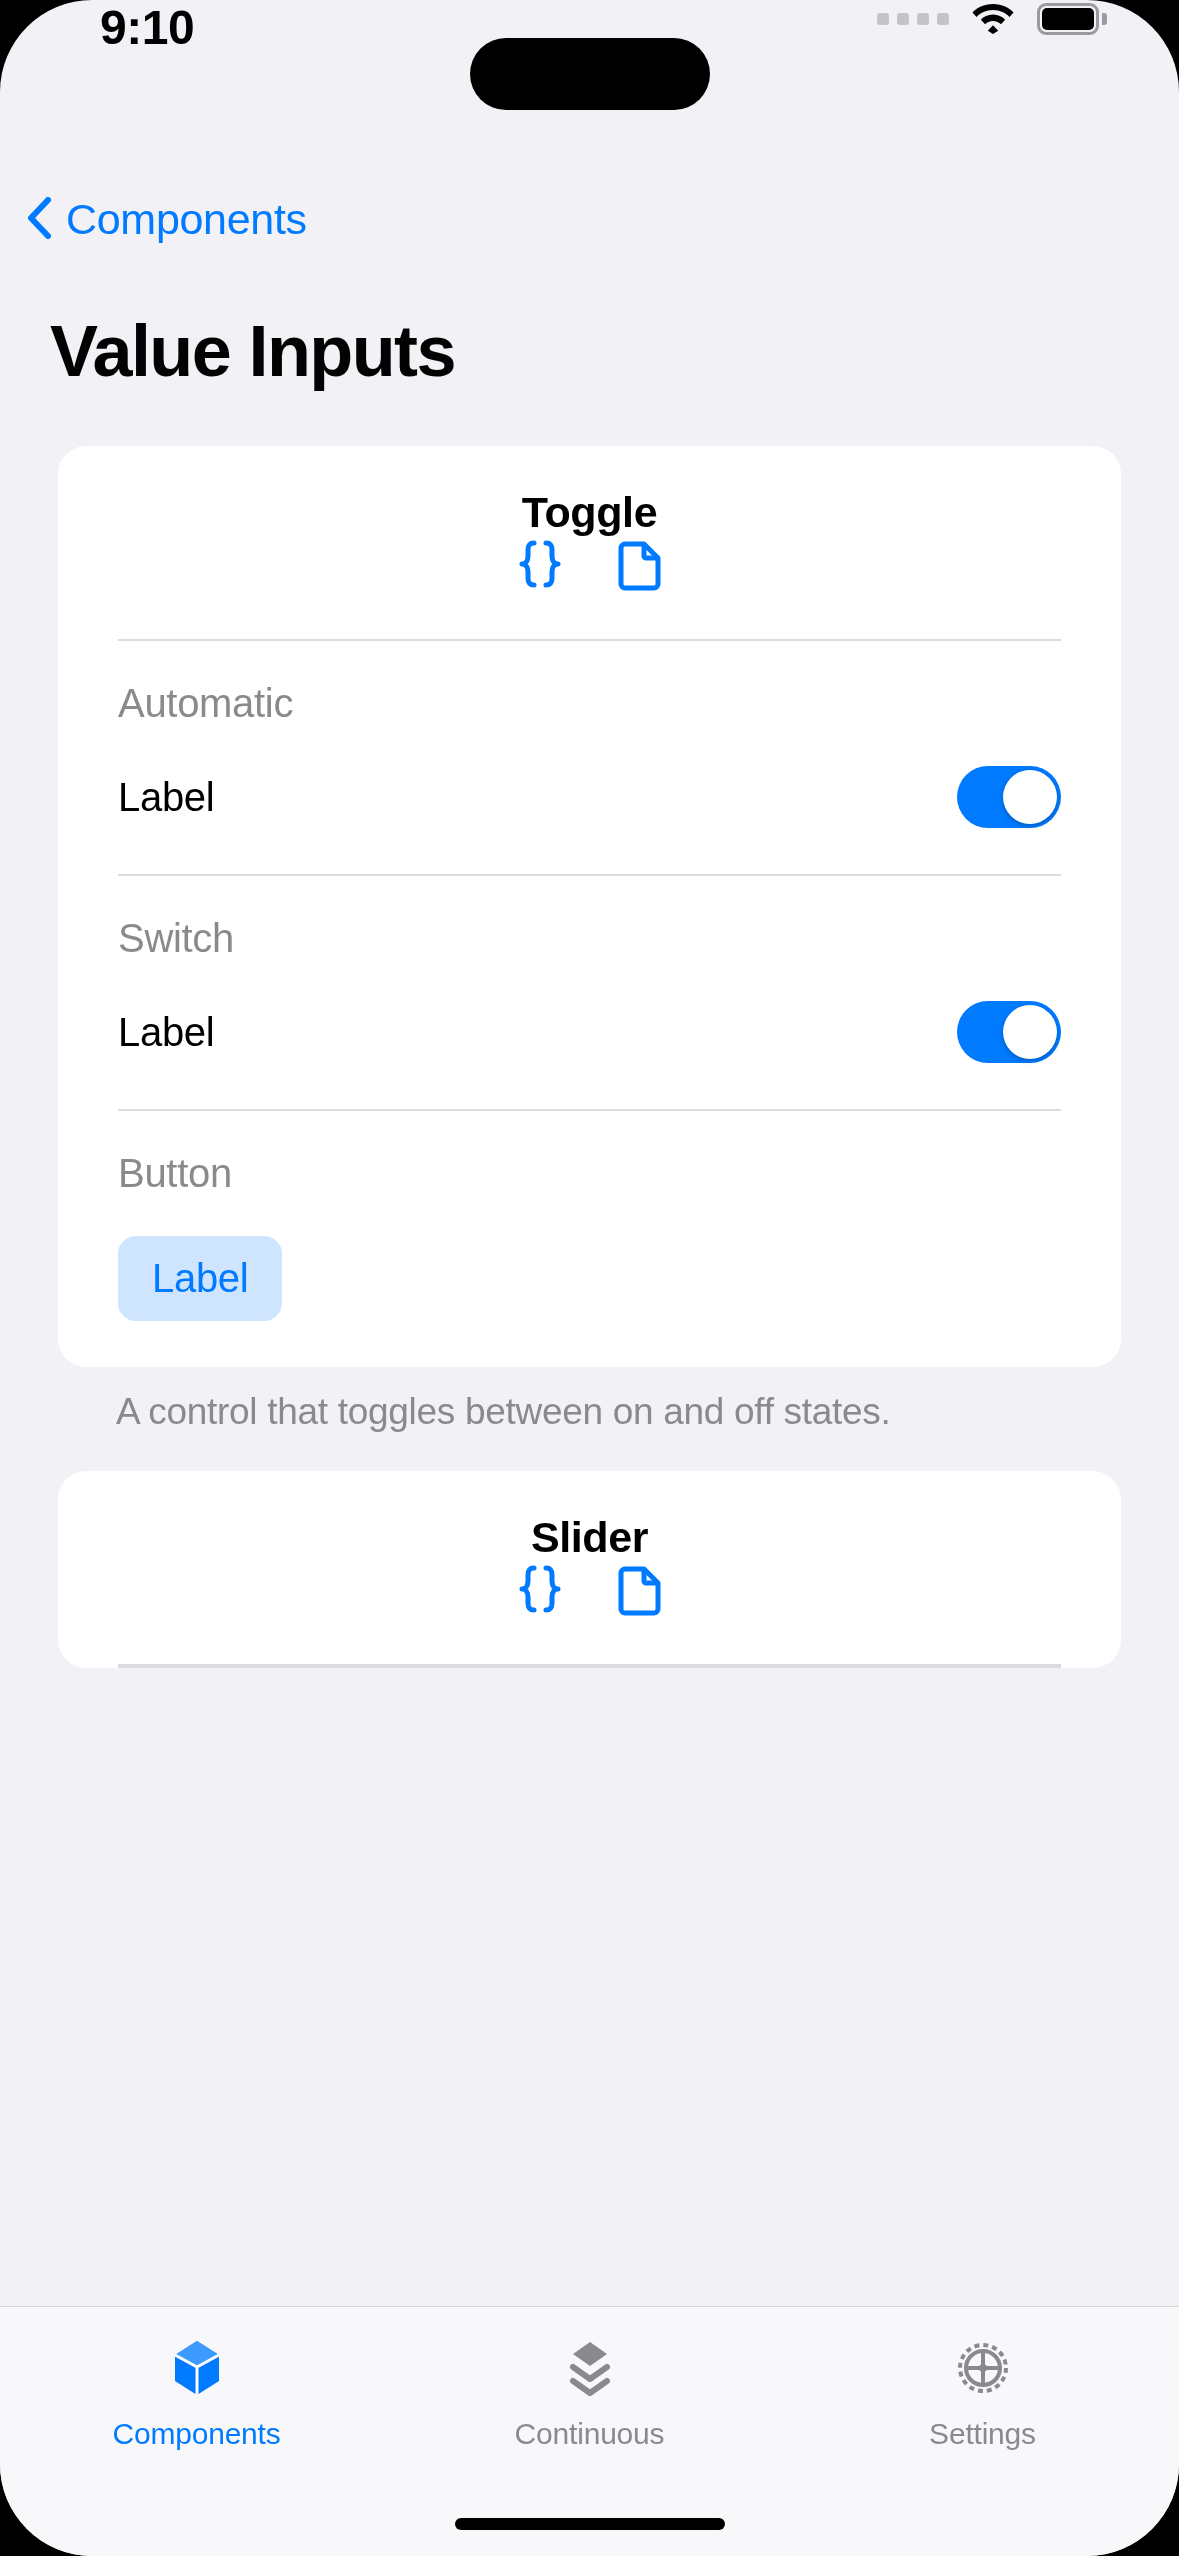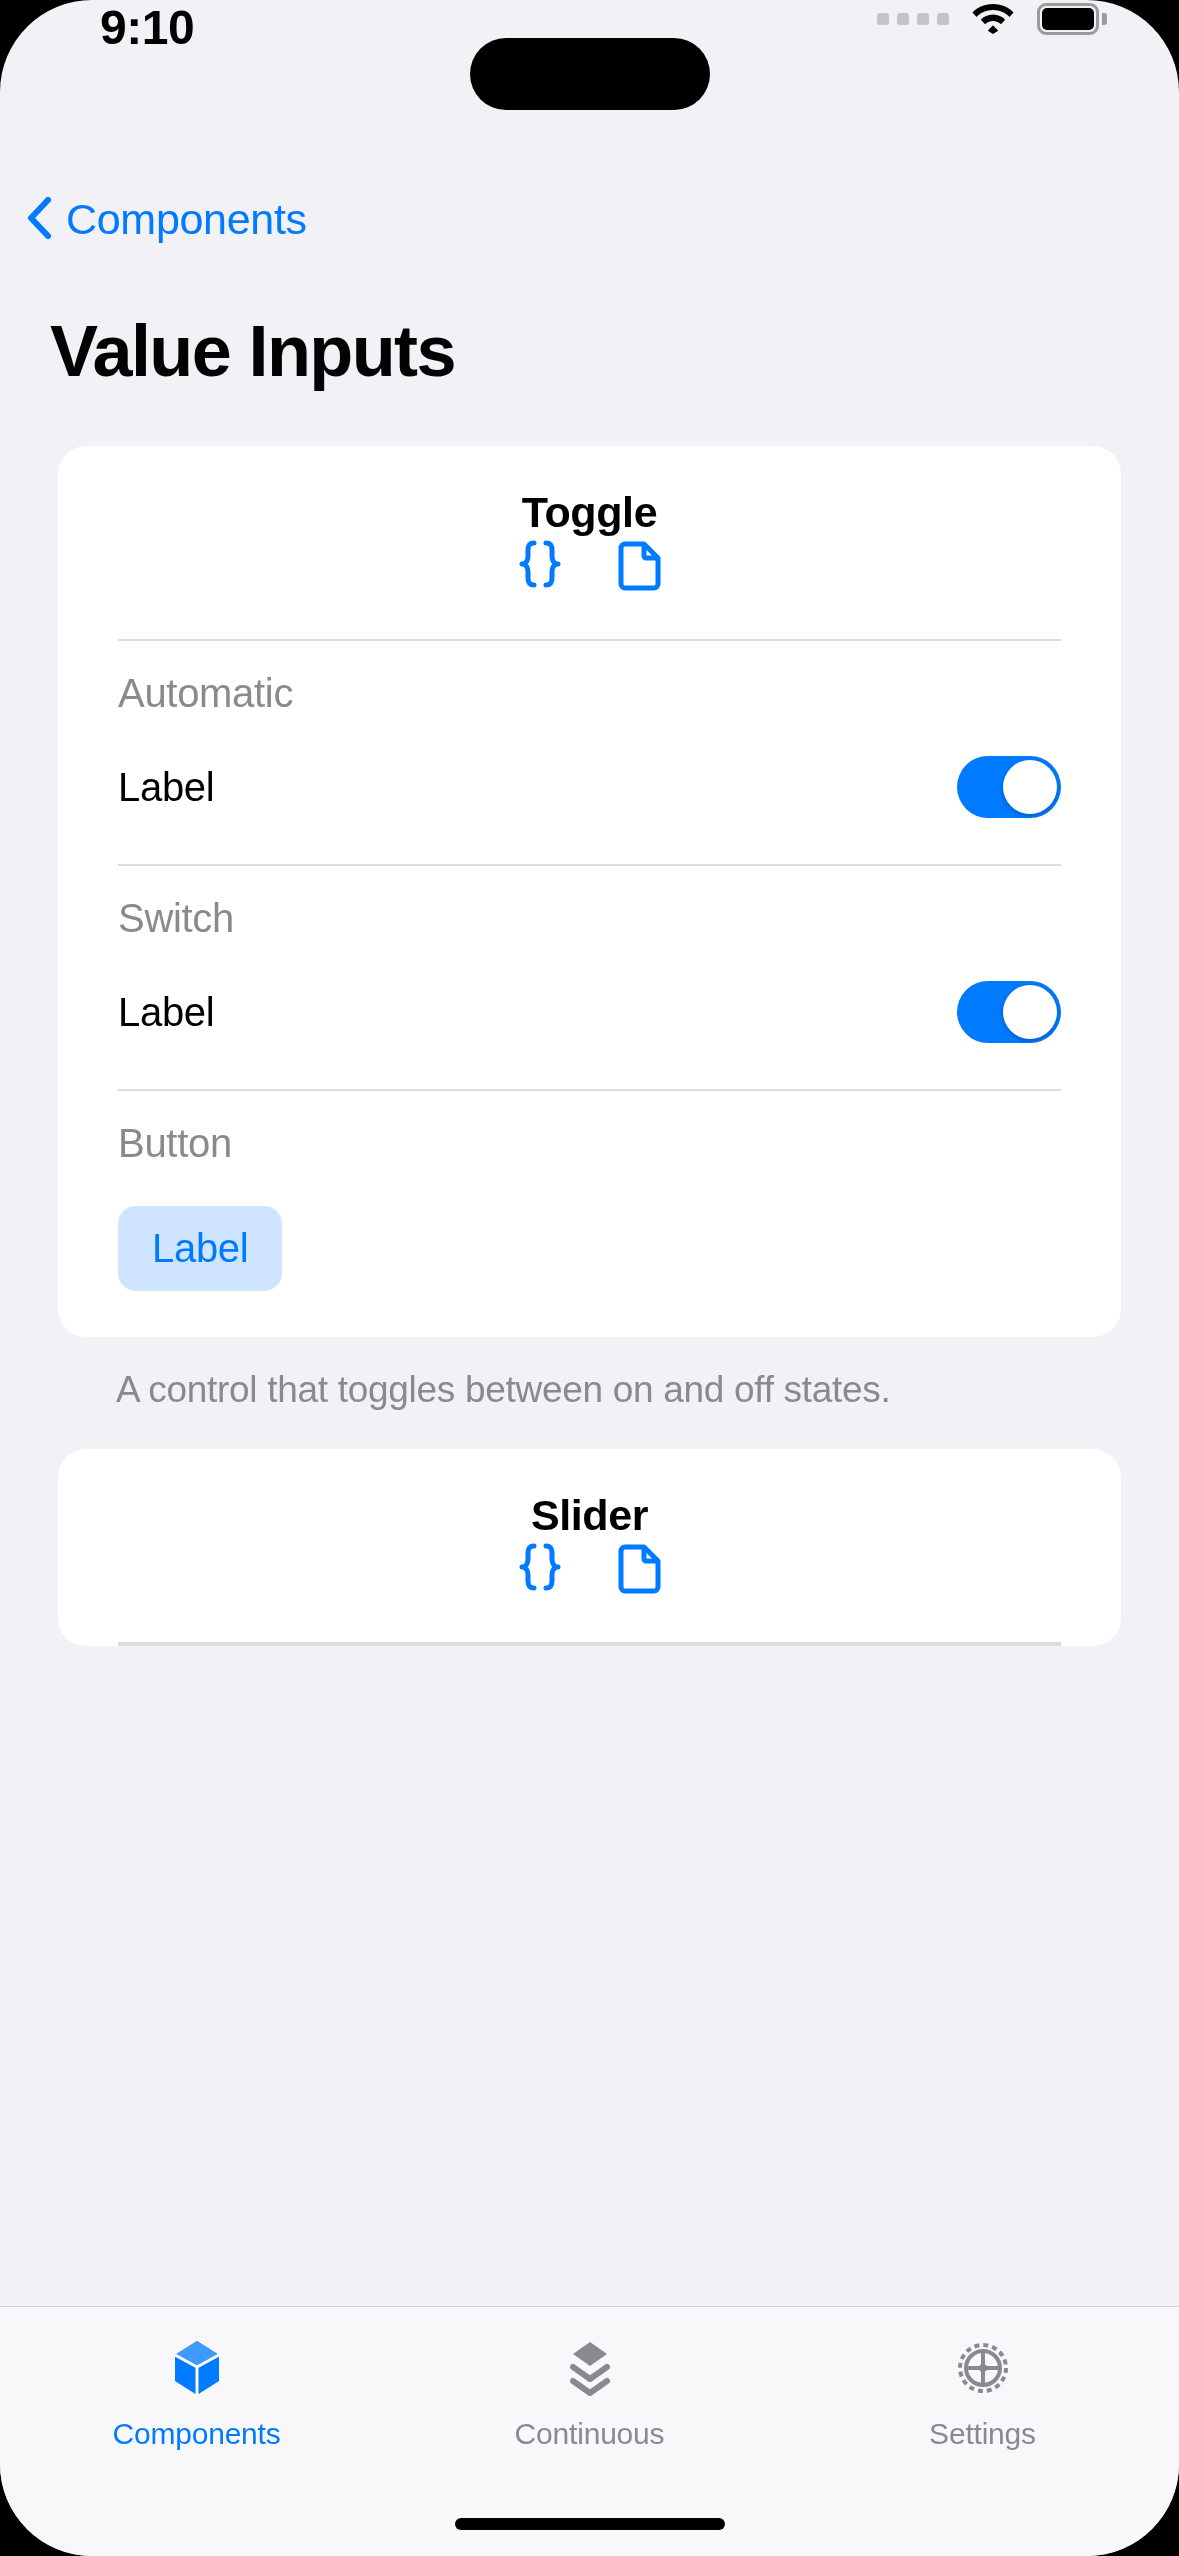--- a/index.html
+++ b/index.html
@@ -76,21 +76,21 @@
     display:flex; align-items:center; justify-content:space-between;
     padding:42px 60px 44px 60px;
     flex-direction:column;
   }
   .card-title { font-size:43px; font-weight:700; color:#000; letter-spacing:-0.4px; }
   .card-actions { display:flex; align-items:center; gap:46px; }
   .act-ic { width:54px; height:54px; cursor:pointer; }
 
   .divider { height:2px; background:#dcdce0; margin:0 60px; }
 
-  .section { padding:30px 60px 46px 60px; }
+  .section { padding:40px 60px 46px 60px; }
   .section-label {
     font-size:40px; color:#8a8a8e; letter-spacing:-0.3px;
     display:block; margin-bottom:40px;
   }
   .row { display:flex; align-items:center; justify-content:space-between; }
   .row-label { font-size:40px; color:#000; letter-spacing:-0.3px; }
 
   
   .switch {
     width:104px; height:62px; border-radius:31px; background:#007aff;
@@ -105,21 +105,21 @@
   
   .pill-btn {
     display:inline-block; background:#cfe5ff; color:#007aff;
     font-size:40px; letter-spacing:-0.3px;
     padding:20px 34px; border-radius:18px; cursor:pointer;
     border:none; font-family:inherit;
   }
 
   .card-caption {
     font-size:37px; color:#8a8a8e; letter-spacing:-0.3px;
-    padding:32px 58px 0 58px;
+    padding:24px 58px 0 58px;
   }
 
   
   .slider-row { display:flex; align-items:center; gap:30px; }
   .spk-ic { width:56px; height:56px; flex:none; }
   .spk-ic.right { width:70px; }
   .track {
     position:relative; flex:1; height:12px; border-radius:6px;
     background:#c9c9ce; cursor:pointer;
   }

